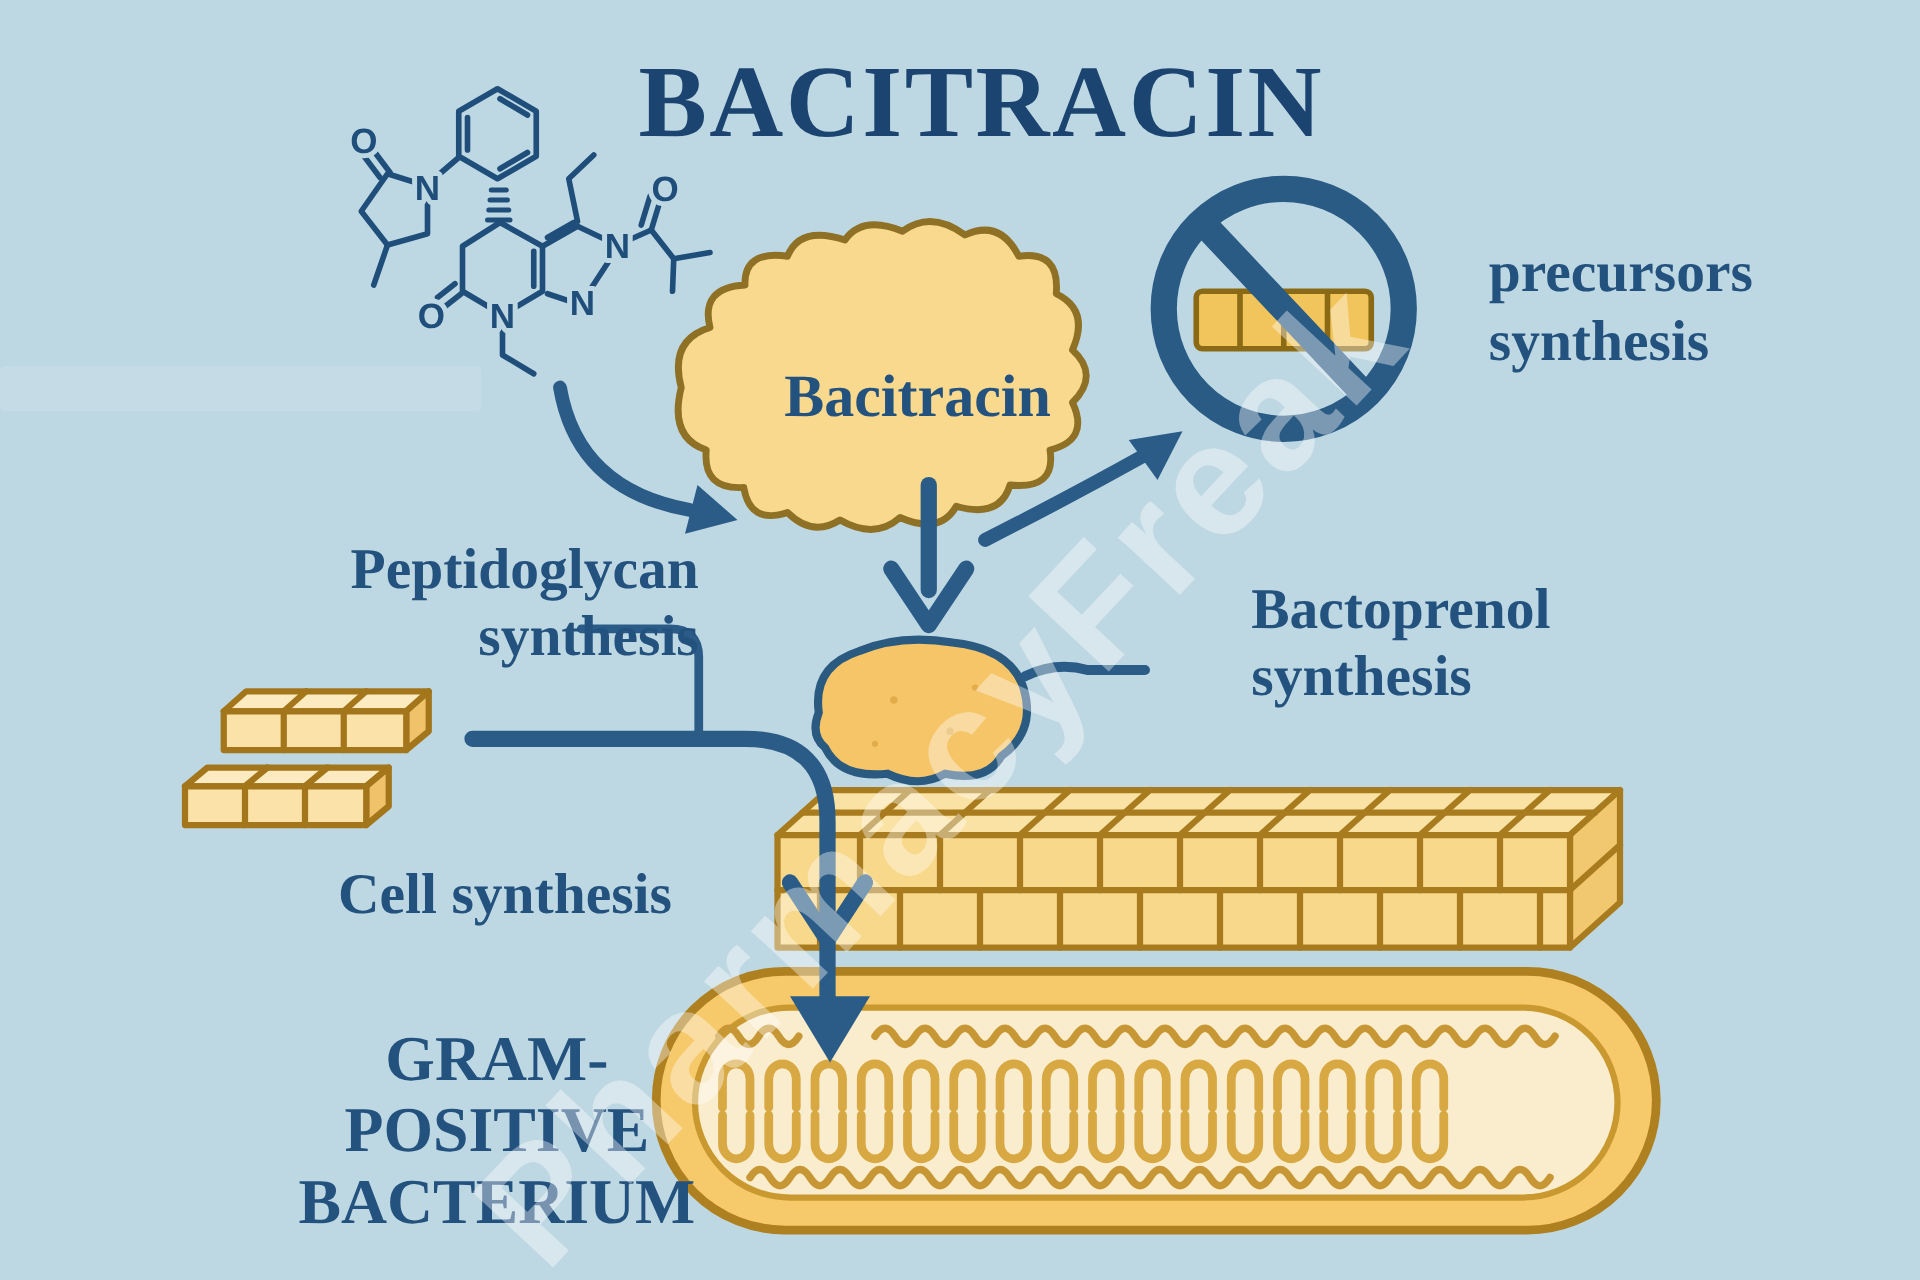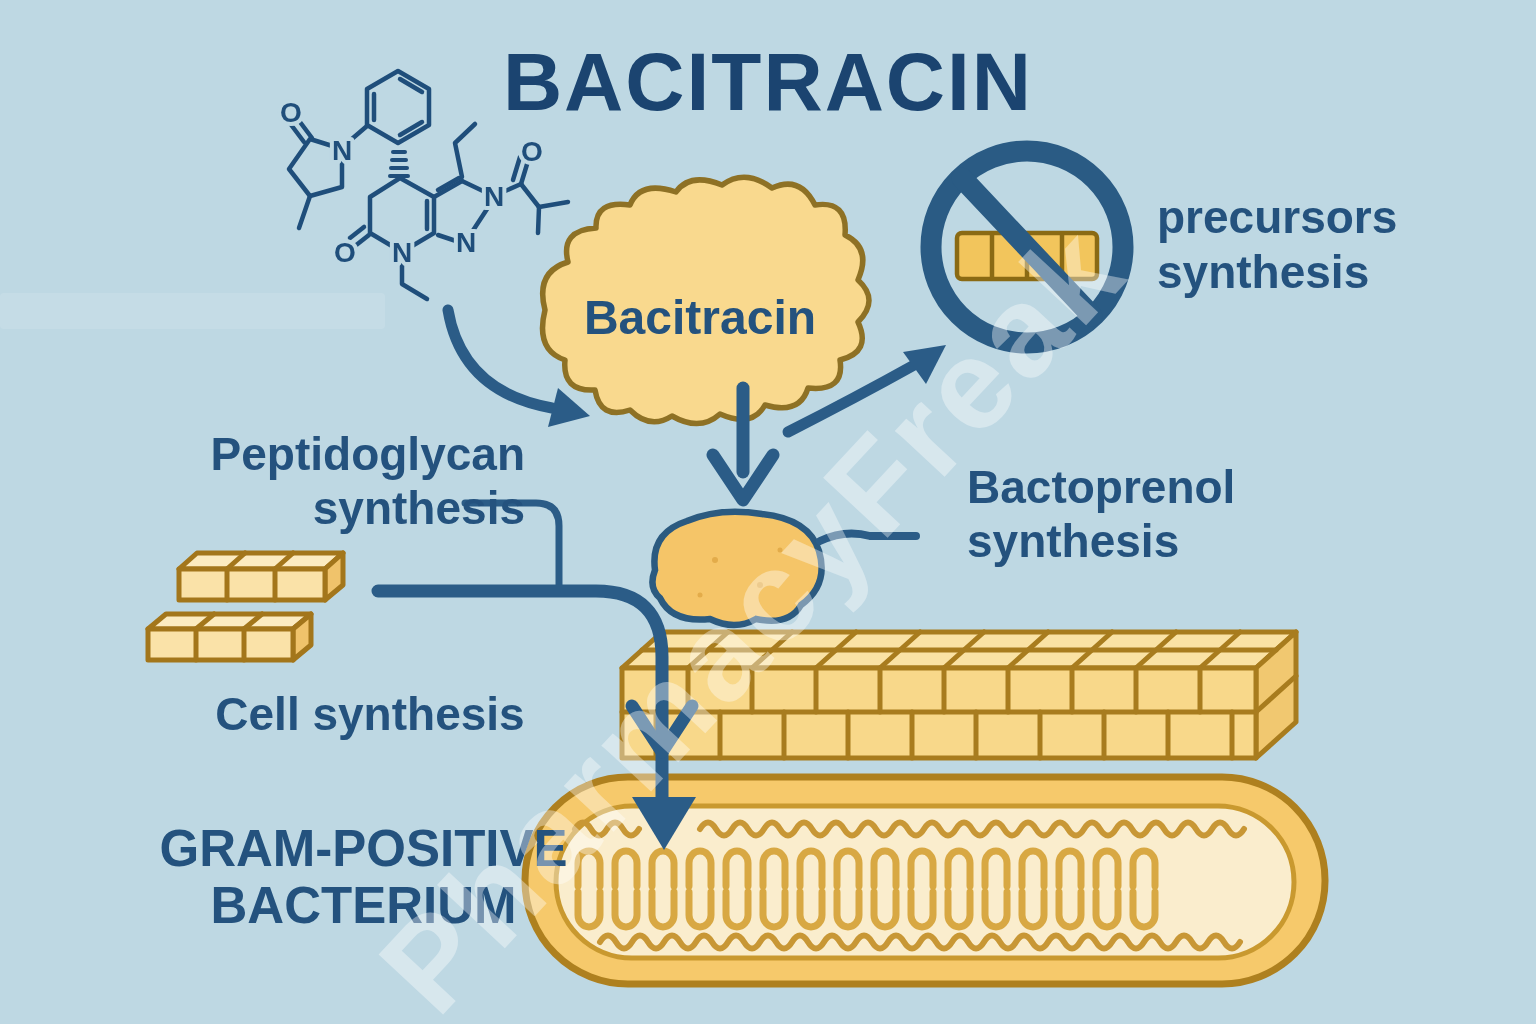--- a/index.html
+++ b/index.html
@@ -4,21 +4,22 @@
 <style>
   html,body{margin:0;padding:0;background:#9fbfce;}
   #canvas{
     position:relative;width:1536px;height:1024px;overflow:hidden;
     background:#bed8e3;
     font-family:"Liberation Sans",sans-serif;
   }
   #art{position:absolute;left:0;top:0;}
   .label{
     position:absolute;color:#24527e;font-weight:700;line-height:1.17;
-    font-family:Liberation Sans, sans-serif;
+    font-family:Liberation Serif, serif;
+    padding-left:34px;
   }
   .title{
     left:0;right:0;top:34px;text-align:center;
     font-size:82px;font-weight:800;letter-spacing:2px;color:#1b4470;
   }
   .cloud-label{left:560px;top:290px;width:280px;text-align:center;font-size:48px;}
   .inhibition-label{left:1157px;top:190px;font-size:46px;line-height:55px;}
   .peptido-label{left:110px;top:428px;width:415px;text-align:right;font-size:46px;}
   .bactoprenol-label{left:930px;top:460px;font-size:46px;line-height:54px;margin-left:37px;}
   .membrane-label{left:190px;top:688px;width:360px;text-align:center;font-size:46px;}

